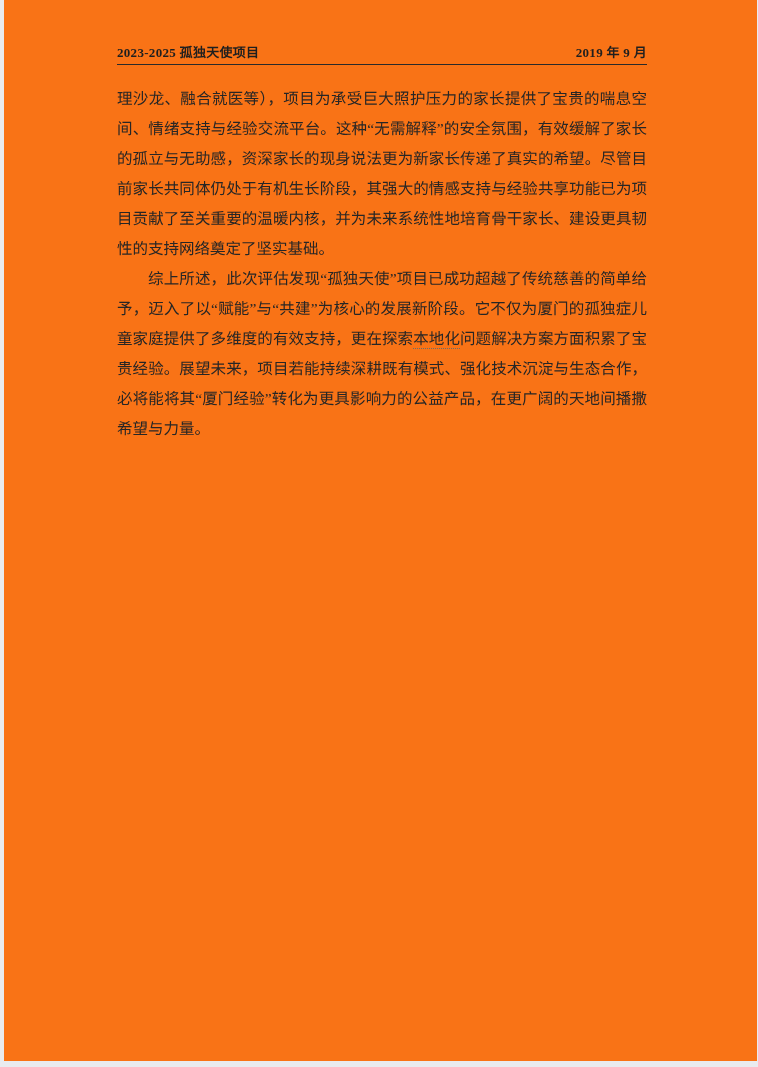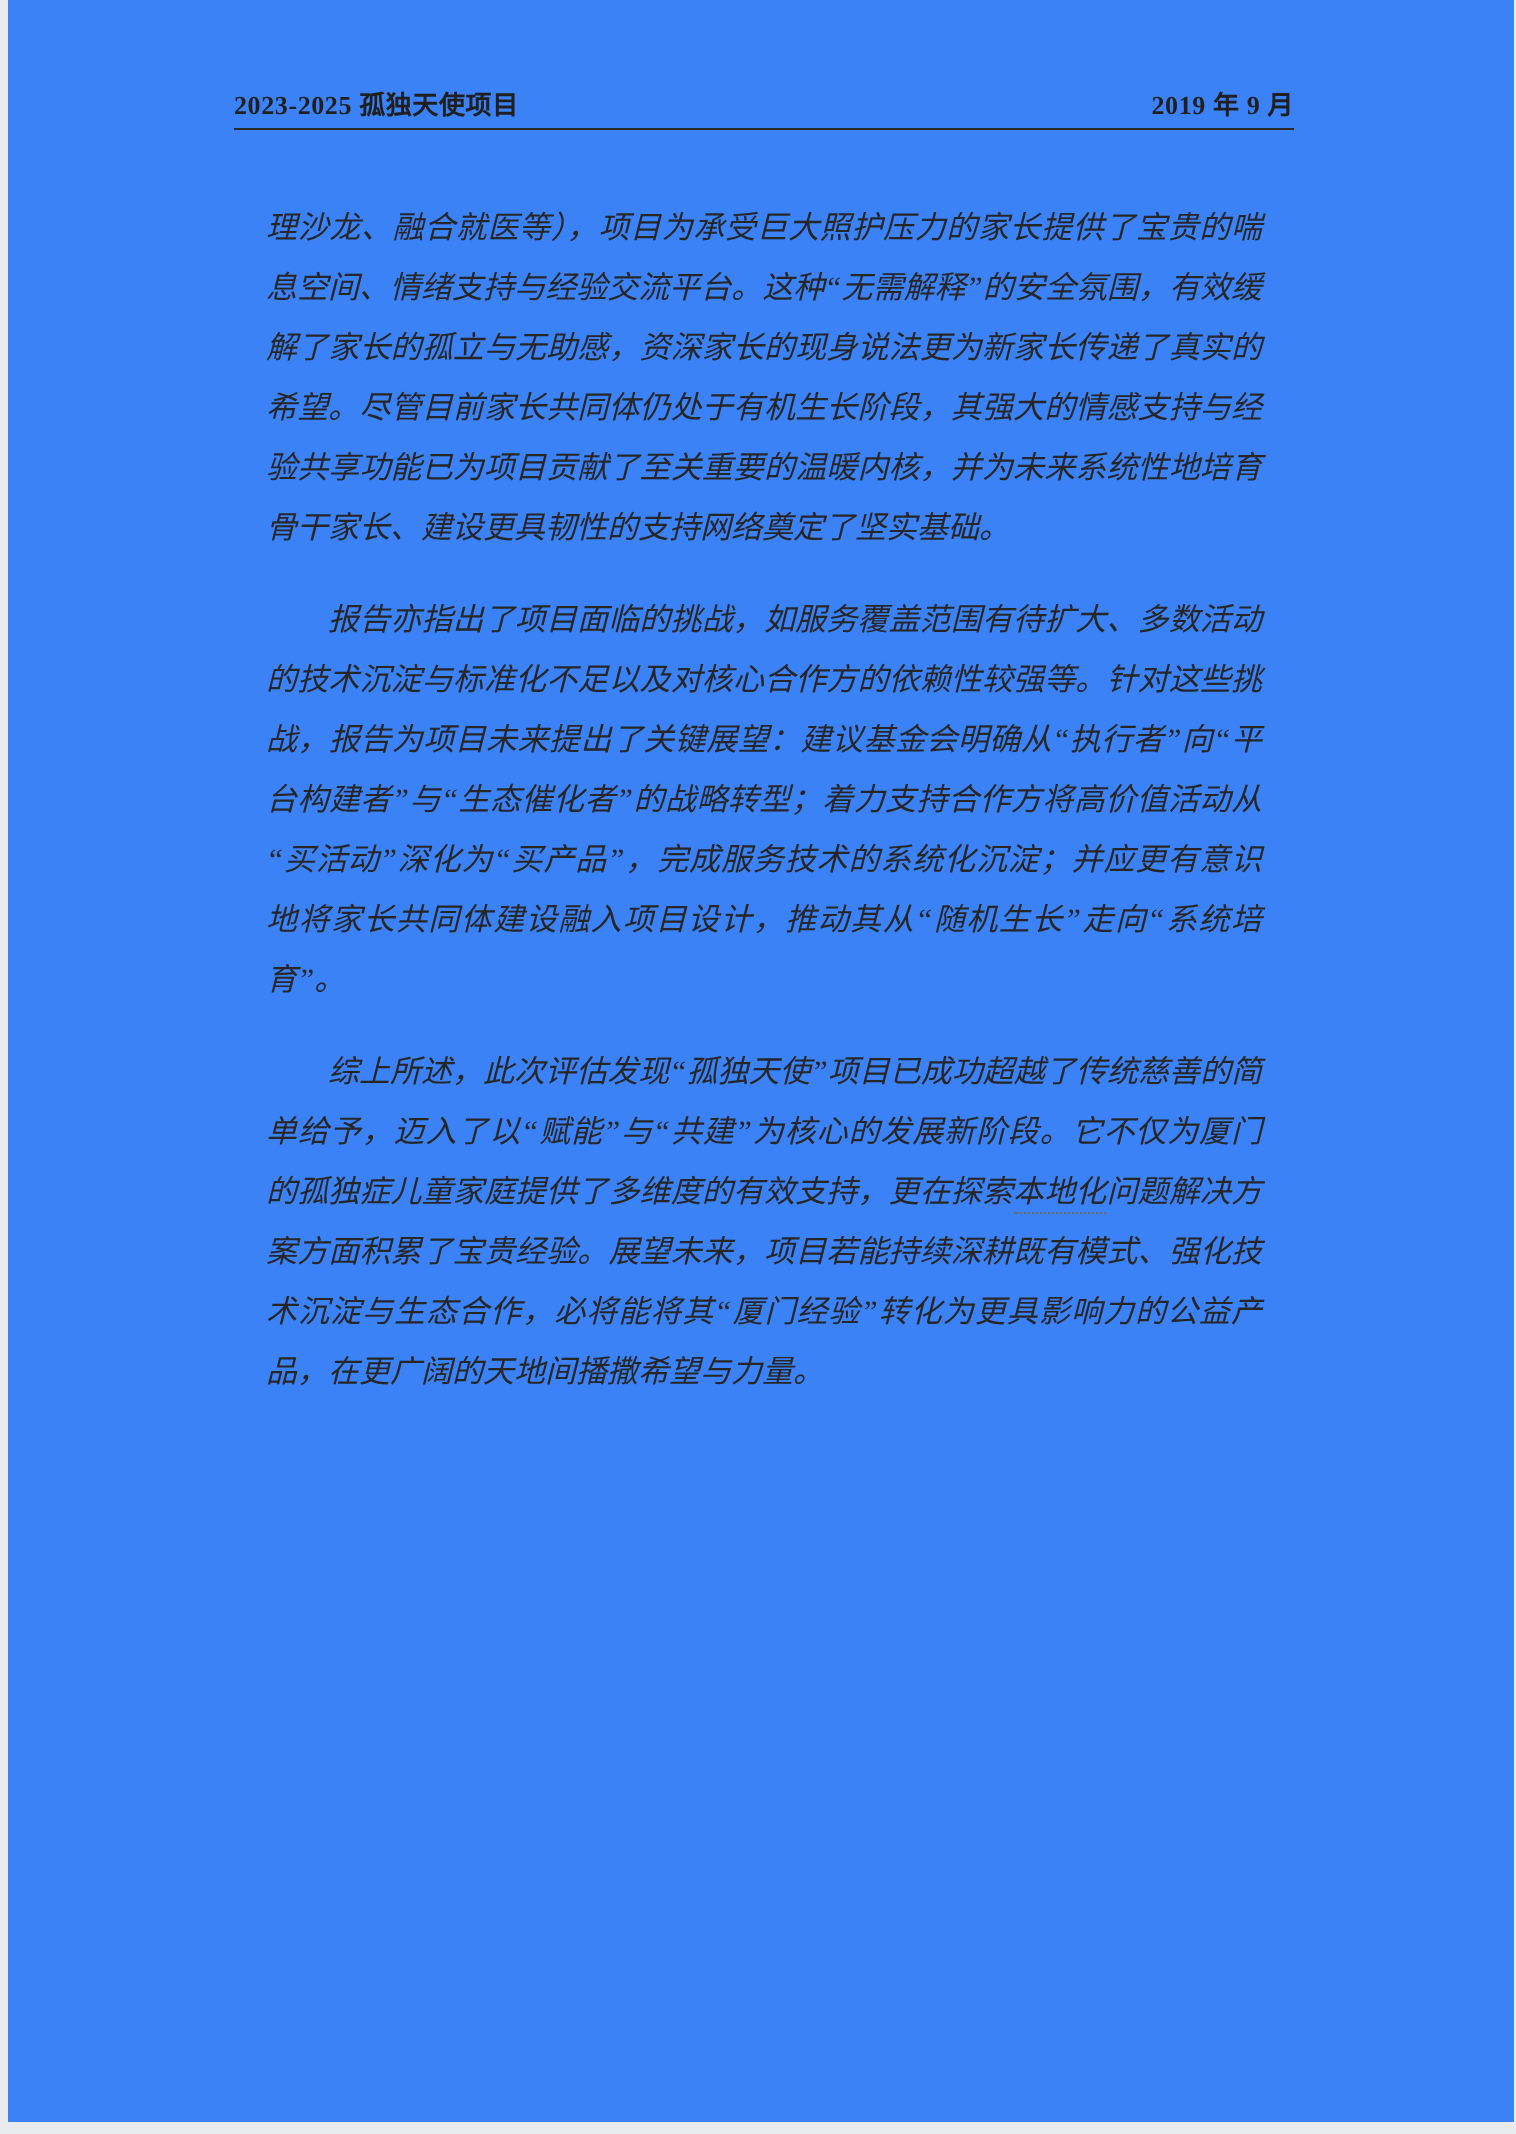--- a/index.html
+++ b/index.html
@@ -14,21 +14,21 @@
     overflow: hidden;
     font-family: "Liberation Serif", "DejaVu Serif", serif;
     position: relative;
   }
   .page {
     position: absolute;
     left: 4px;
     top: 0;
     right: 1px;
     bottom: 6px;
-    background: #3b82f6;
+    background: #f97316;
   }
   .page-header {
     position: absolute;
     top: 42px;
     left: 113px;
     right: 110px;
     display: flex;
     justify-content: space-between;
     align-items: flex-end;
     font-size: 13px;
@@ -43,22 +43,21 @@
     top: 84px;
     left: 113px;
     right: 110px;
     font-size: 15.5px;
     line-height: 30px;
     color: #262626;
     text-align: justify;
     text-justify: inter-ideograph;
   }
   .para {
-    margin: 16px;
-    font-style: italic;
+    margin: 0;
   }
   .para.indent {
     text-indent: 2em;
   }
   .dotted-underline {
     border-bottom: 1.5px dotted #6b6b6b;
     padding-bottom: 1px;
   }
 </style>
 </head>
@@ -68,18 +67,17 @@
 
   <div class="page-header">
     <span>2023-2025 孤独天使项目</span>
     <span>2019 年 9 月</span>
   </div>
 
   <div class="doc-body">
 
     <p class="para">理沙龙、融合就医等），项目为承受巨大照护压力的家长提供了宝贵的喘息空间、情绪支持与经验交流平台。这种“无需解释”的安全氛围，有效缓解了家长的孤立与无助感，资深家长的现身说法更为新家长传递了真实的希望。尽管目前家长共同体仍处于有机生长阶段，其强大的情感支持与经验共享功能已为项目贡献了至关重要的温暖内核，并为未来系统性地培育骨干家长、建设更具韧性的支持网络奠定了坚实基础。</p>
 
-    <p class="para indent">报告亦指出了项目面临的挑战，如服务覆盖范围有待扩大、多数活动的技术沉淀与标准化不足以及对核心合作方的依赖性较强等。针对这些挑战，报告为项目未来提出了关键展望：建议基金会明确从“执行者”向“平台构建者”与“生态催化者”的战略转型；着力支持合作方将高价值活动从“买活动”深化为“买产品”，完成服务技术的系统化沉淀；并应更有意识地将家长共同体建设融入项目设计，推动其从“随机生长”走向“系统培育”。</p>
 
     <p class="para indent"><span>综上所述，此次评估发现“孤独天使”项目已成功超越了传统慈善的简单给予，迈入了以“赋能”与“共建”为核心的发展新阶段。它不仅为厦门的孤独症儿童家庭提供了多维度的有效支持，更在探索</span><span class="dotted-underline">本地化</span><span>问题解决方案方面积累了宝贵经验。展望未来，项目若能持续深耕既有模式、强化技术沉淀与生态合作，必将能将其“厦门经验”转化为更具影响力的公益产品，在更广阔的天地间播撒希望与力量。</span></p>
 
   </div>
 </div>
 
 </body></html>

